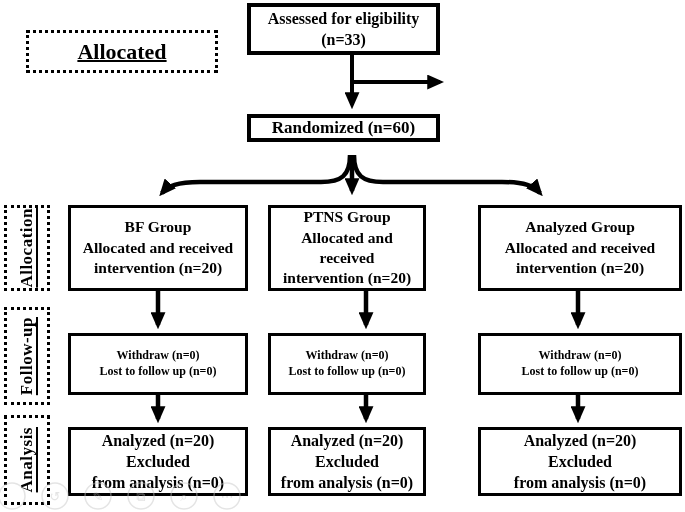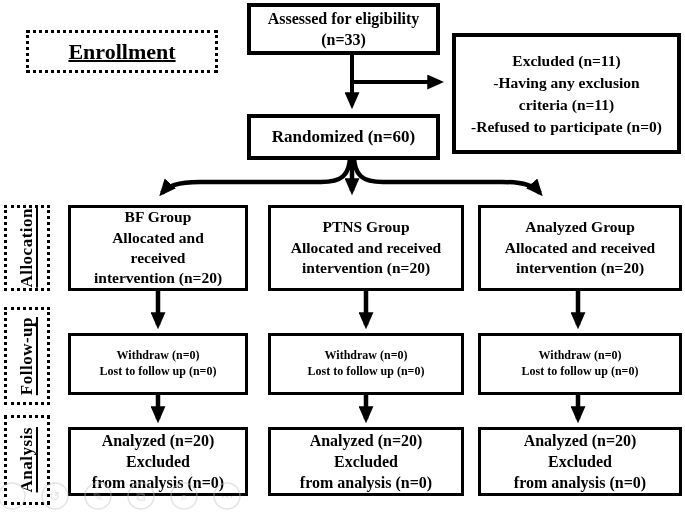--- a/index.html
+++ b/index.html
@@ -4,48 +4,48 @@
 <style>
   html,body { margin:0; padding:0; background:#fff; }
   .canvas {
     position:relative; width:685px; height:512px; background:#fff;
     font-family:"Liberation Serif","DejaVu Serif",serif;
     font-weight:bold; color:#000; overflow:hidden;
   }
   .box {
     position:absolute; border:3px solid #000; background:#fff;
     display:flex; flex-direction:column; justify-content:center; align-items:center;
-    text-align:center; box-sizing:border-box; padding:2px 14px; z-index:2;
+    text-align:center; box-sizing:border-box; padding:2px 4px; z-index:2;
     line-height:1.32;
   }
   .thick { border-width:4px; }
   .dotted { border:3px dotted #000; background:transparent; }
   .enrollment {
     left:26px; top:30px; width:192px; height:43px; font-size:22px; z-index:2;
   }
   .enrollment span { text-decoration:underline; text-decoration-thickness:2px; }
   .assessed   { left:247px; top:3px;   width:193px; height:52px; font-size:16px; }
   .excluded   { left:452px; top:33px;  width:229px; height:121px; font-size:15.5px; line-height:1.42; }
-  .randomized { left:247px; top:114px; width:193px; height:46px; font-size:17px; }
+  .randomized { left:247px; top:114px; width:193px; height:28px; font-size:17px; }
 
   .stage {
     position:absolute; left:4px; width:46px; z-index:2;
     display:flex; align-items:center; justify-content:center;
   }
   .stage .vtxt {
     writing-mode:vertical-rl; transform:rotate(180deg);
     font-size:17px; text-decoration:underline; text-decoration-thickness:2px;
     letter-spacing:0.5px;
   }
   .stage.allocation { top:205px; height:86px; }
   .stage.followup   { top:307px; height:98px; }
   .stage.analysis   { top:415px; height:90px; }
 
   .col1 { left:68px;  width:180px; }
-  .col2 { left:268px; width:196px;align-items:center; }
+  .col2 { left:268px; width:158px;align-items:center; }
   .col3 { left:478px; width:204px; }
   .row-alloc    { top:205px; height:86px; font-size:15.5px; }
   .row-followup { top:333px; height:62px; font-size:12px; }
   .row-analysis { top:427px; height:69px; font-size:16px; }
 
   svg.overlay { position:absolute; left:0; top:0; z-index:1; pointer-events:none; }
   svg.wmark   { position:absolute; left:0; top:0; z-index:5; pointer-events:none; opacity:0.45; }
   svg.wmark text { font-family:"DejaVu Sans",sans-serif; font-weight:normal; }
 </style>
 </head>
@@ -71,34 +71,28 @@
     <path d="M158,291 L158,325" stroke="#000" stroke-width="4.5" fill="none" marker-end="url(#ah)"></path>
     <path d="M366,291 L366,325" stroke="#000" stroke-width="4.5" fill="none" marker-end="url(#ah)"></path>
     <path d="M578,291 L578,325" stroke="#000" stroke-width="4.5" fill="none" marker-end="url(#ah)"></path>
 
     <path d="M158,395 L158,419" stroke="#000" stroke-width="4.5" fill="none" marker-end="url(#ah)"></path>
     <path d="M366,395 L366,419" stroke="#000" stroke-width="4.5" fill="none" marker-end="url(#ah)"></path>
     <path d="M578,395 L578,419" stroke="#000" stroke-width="4.5" fill="none" marker-end="url(#ah)"></path>
   </svg>
 
   <div class="box dotted enrollment">
-    <span>Enrollment</span>
+    <span>Allocated</span>
   </div>
 
   <div class="box thick assessed">
     <div>Assessed for eligibility</div>
     <div>(n=33)</div>
   </div>
 
-  <div class="box thick excluded">
-    <div>Excluded (n=11)</div>
-    <div>-Having any exclusion</div>
-    <div>criteria (n=11)</div>
-    <div>-Refused to participate (n=0)</div>
-  </div>
 
   <div class="box thick randomized">
     <div>Randomized (n=60)</div>
   </div>
 
   <div class="box dotted stage allocation">
     <span class="vtxt">Allocation</span>
   </div>
   <div class="box dotted stage followup">
     <span class="vtxt">Follow-up</span>

